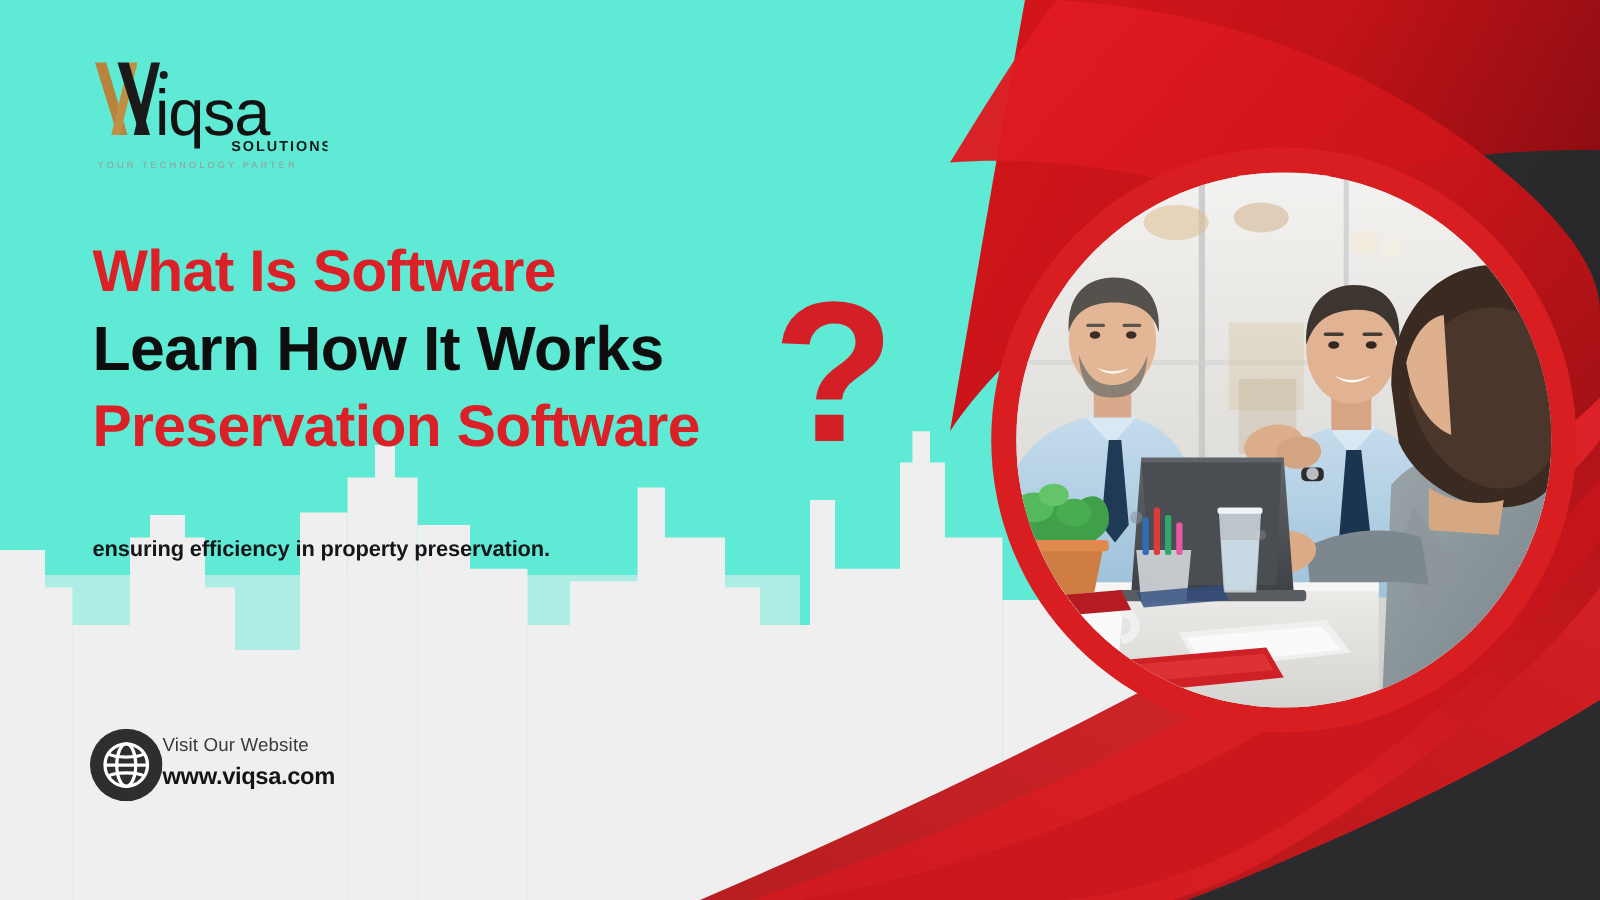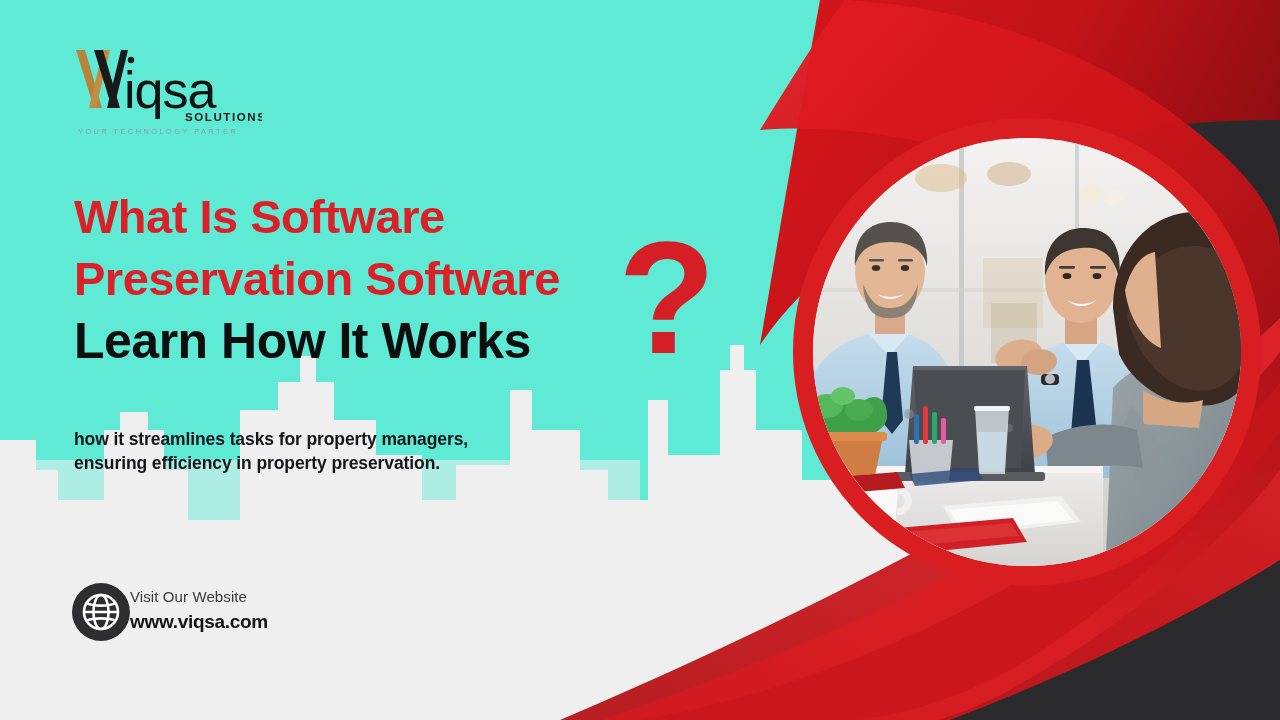--- a/index.html
+++ b/index.html
@@ -405,28 +405,27 @@
       <text x="52" y="64" font-family="'Liberation Sans', sans-serif" font-size="52" font-weight="400" fill="#121212" letter-spacing="-1">iqsa</text>
 
       <text x="113" y="77" font-family="'Liberation Sans', sans-serif" font-size="11.5" font-weight="700" fill="#1A1A1A" letter-spacing="1.6">SOLUTIONS</text>
 
       <text x="6" y="90" font-family="'Liberation Sans', sans-serif" font-size="7.4" font-weight="400" fill="#9A9A9A" letter-spacing="2.45">YOUR TECHNOLOGY PARTER</text>
     </svg>
   </div>
 
   <div class="headline">
     <p class="hl-line hl-red">What Is Software</p>
+    <p class="hl-line hl-black">Learn How It Works</p>
     <p class="hl-line hl-red">Preservation Software</p>
-    <p class="hl-line hl-black">Learn How It Works</p>
   </div>
 
   <div class="qmark">?</div>
 
   <div class="subcopy">
-    <div>how it streamlines tasks for property managers,</div>
     <div>ensuring efficiency in property preservation.</div>
   </div>
 
   <div class="website">
     <span class="globe">
       <svg viewBox="0 0 58 58">
         <circle cx="29" cy="29" r="29" fill="#2E2E30"></circle>
         <g stroke="#FFFFFF" stroke-width="2.6" fill="none">
           <circle cx="29" cy="29" r="17"></circle>
           <ellipse cx="29" cy="29" rx="7.6" ry="17"></ellipse>

